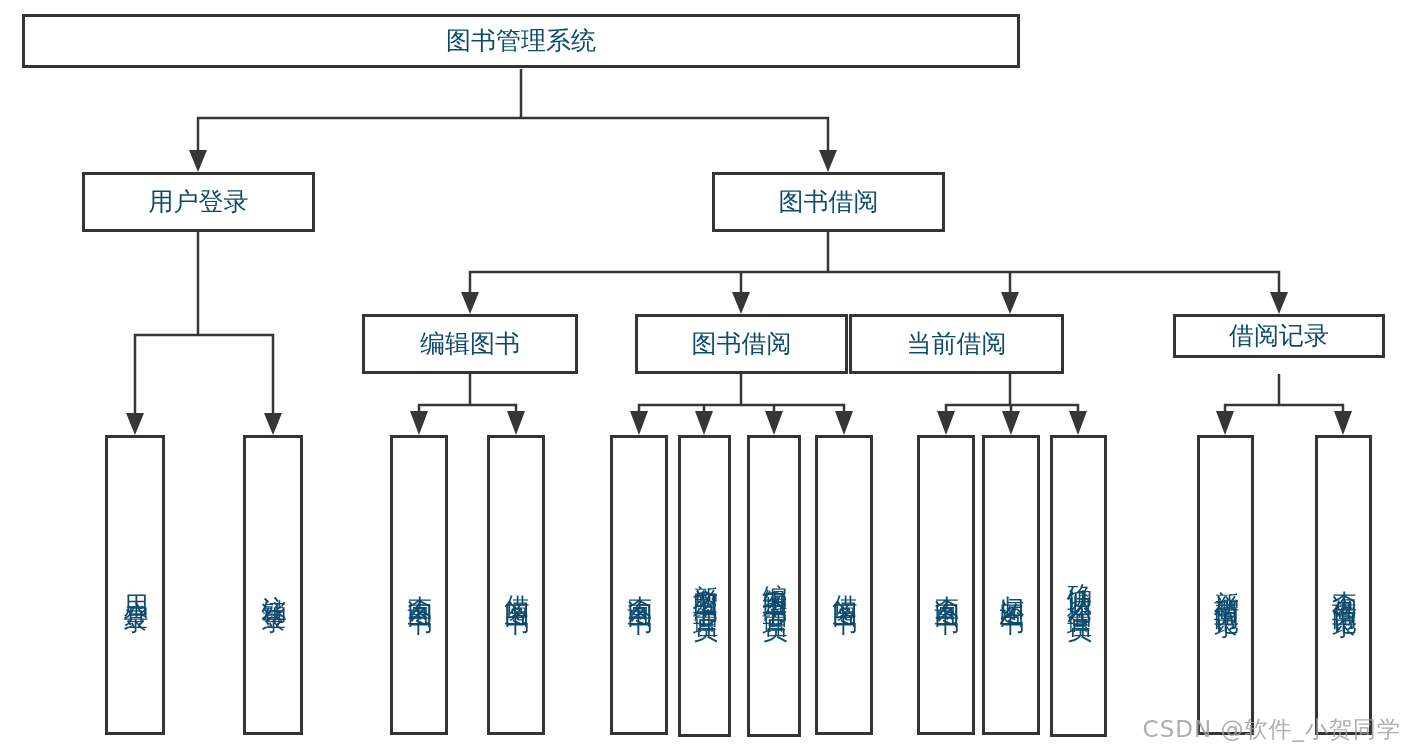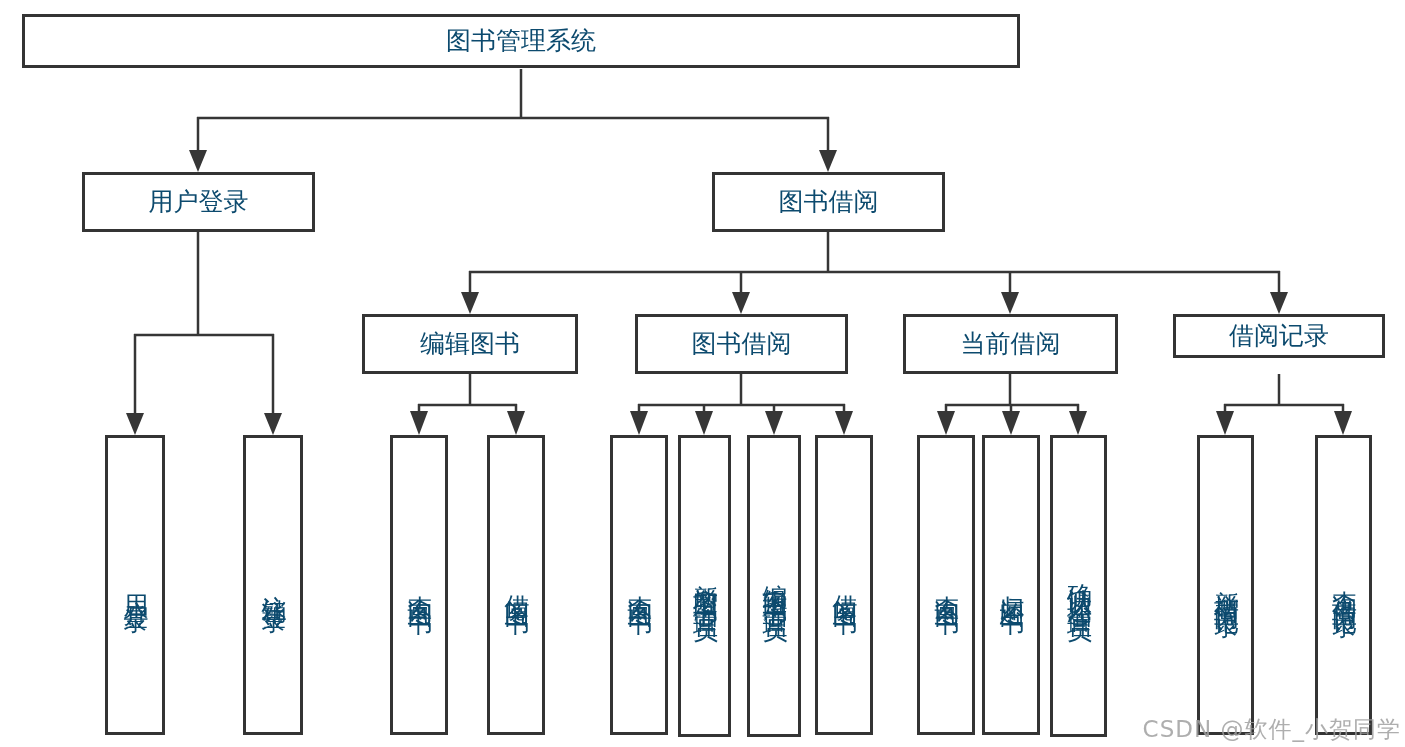--- a/index.html
+++ b/index.html
@@ -144,21 +144,21 @@
   <div class="hbox" style="left:712px;top:172px;width:233px;height:60px">
     <span>图书借阅</span>
   </div>
 
   <div class="hbox" style="left:362px;top:314px;width:216px;height:60px">
     <span>编辑图书</span>
   </div>
   <div class="hbox" style="left:635px;top:314px;width:213px;height:60px">
     <span>图书借阅</span>
   </div>
-  <div class="hbox" style="left:903px;top:314px;width:215px;height:60px">
+  <div class="hbox" style="left:849px;top:314px;width:215px;height:60px">
     <span>当前借阅</span>
   </div>
   <div class="hbox" style="left:1173px;top:314px;width:212px;height:44px">
     <span>借阅记录</span>
   </div>
 
   <div class="vbox" style="left:105px;top:435px;width:60px;height:300px">
     <span>用户登录</span>
   </div>
   <div class="vbox" style="left:243px;top:435px;width:60px;height:300px">

